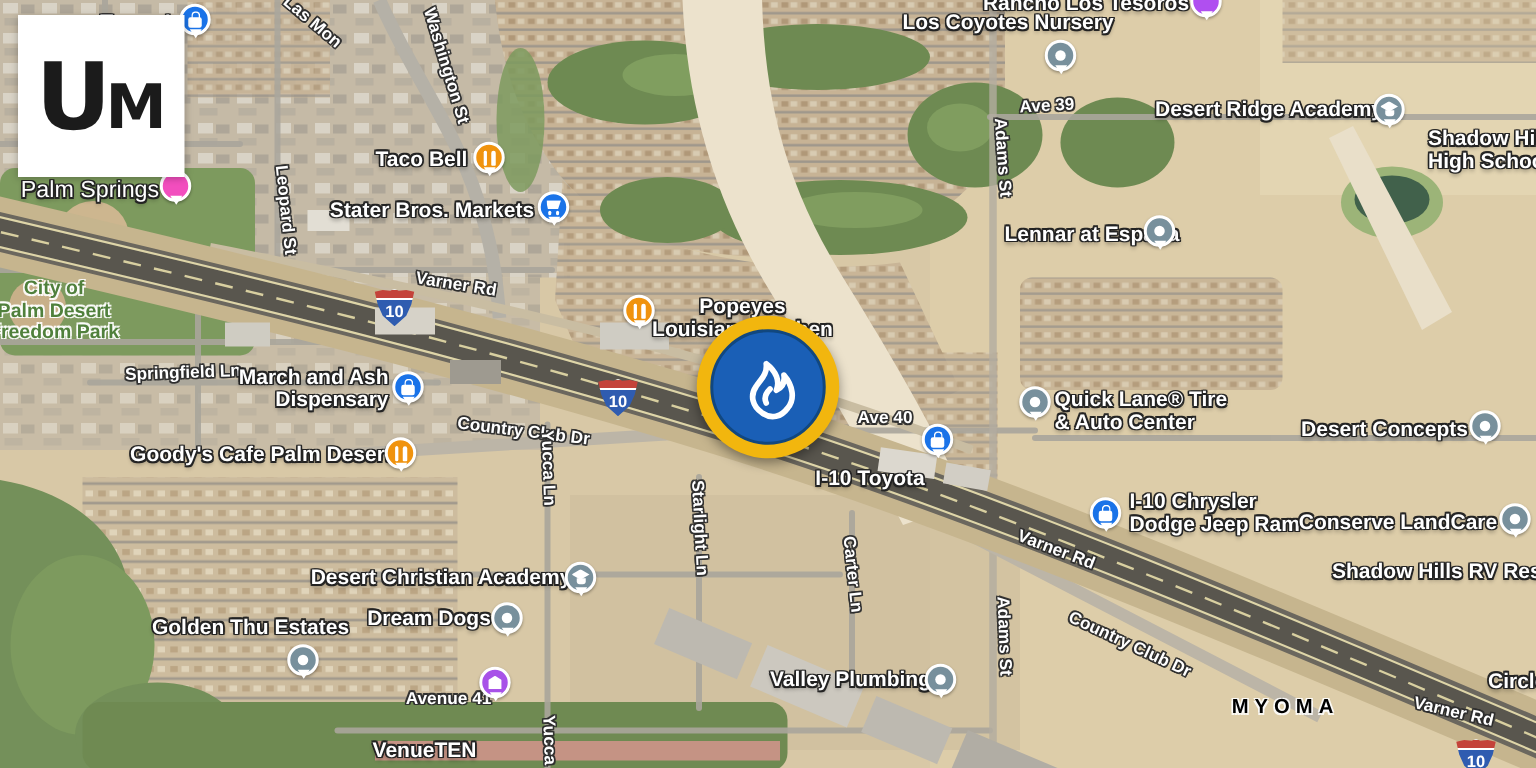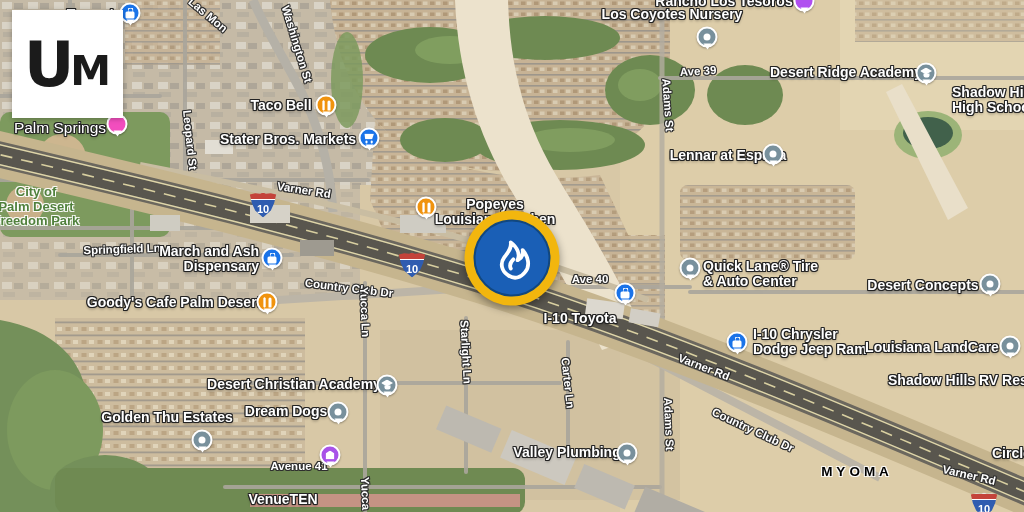--- a/index.html
+++ b/index.html
@@ -241,21 +241,21 @@
 Louisiana Kitchen</div>
       <div class="place-label" style="left: 259px; top: 259px; transform: translate(-100%, -50%); text-align: right;">March and Ash
 Dispensary</div>
       <div class="place-label" style="left: 703px; top: 274px; transform: translate(0px, -50%); text-align: left;">Quick Lane® Tire
 &amp; Auto Center</div>
       <div class="place-label" style="left: 923px; top: 286px; transform: translate(-50%, -50%);">Desert Concepts</div>
       <div class="place-label" style="left: 580px; top: 294px; transform: translate(-50%, -50%); margin-top: 25px;">I-10 Toyota</div>
       <div class="place-label" style="left: 174px; top: 303px; transform: translate(-50%, -50%);">Goody's Cafe Palm Desert</div>
       <div class="place-label" style="left: 753px; top: 342px; transform: translate(0px, -50%); text-align: left;">I-10 Chrysler
 Dodge Jeep Ram</div>
-      <div class="place-label" style="left: 932px; top: 348px; transform: translate(-50%, -50%);">Louisiana LandCare</div>
+      <div class="place-label" style="left: 932px; top: 348px; transform: translate(-50%, -50%);">Conserve LandCare</div>
       <div class="place-label" style="left: 888px; top: 381px; transform: translate(0px, -50%); text-align: left;">Shadow Hills RV Resort</div>
       <div class="place-label" style="left: 294px; top: 385px; transform: translate(-50%, -50%);">Desert Christian Academy</div>
       <div class="place-label" style="left: 286px; top: 412px; transform: translate(-50%, -50%);">Dream Dogs</div>
       <div class="place-label" style="left: 167px; top: 418px; transform: translate(-50%, -50%);">Golden Thu Estates</div>
       <div class="place-label" style="left: 567px; top: 453px; transform: translate(-50%, -50%);">Valley Plumbing</div>
       <div class="place-label" style="left: 283px; top: 456px; transform: translate(-50%, -50%); margin-top: 44px;">VenueTEN</div>
       <div class="place-label" style="left: 992px; top: 454px; transform: translate(0px, -50%); text-align: left;">Circle</div>
       <div class="park-label" style="left: 36px; top: 207px; transform: translate(-50%, -50%);">City of
 Palm Desert
 Freedom Park</div>

